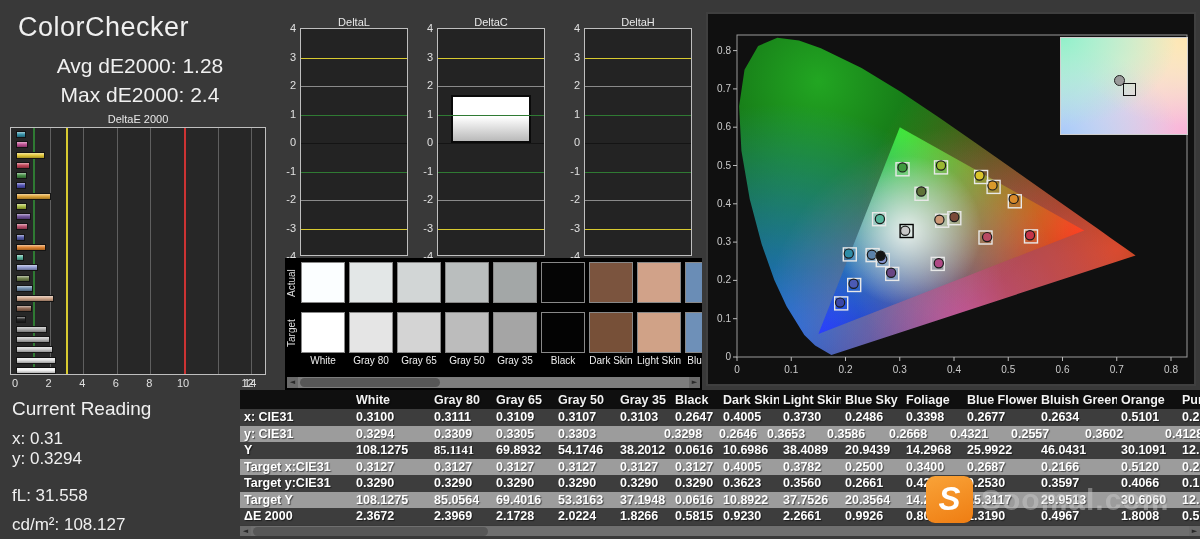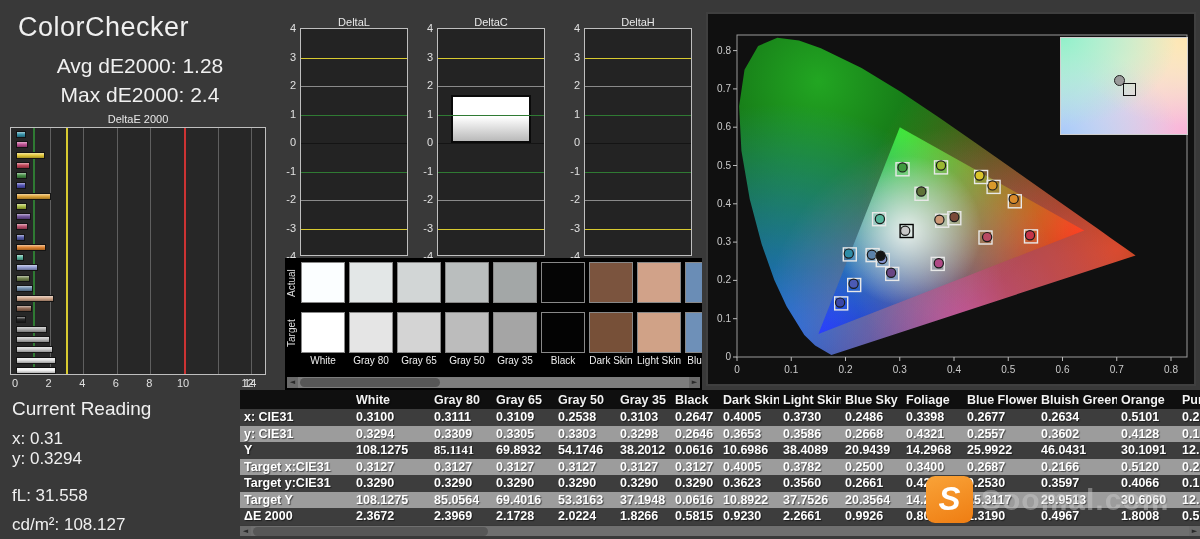--- a/index.html
+++ b/index.html
@@ -382,39 +382,39 @@
       <div class="tcell" style="width: 74px; height: 19px; padding-top: 3px;">Blue Flower</div>
       <div class="tcell" style="width: 80px; height: 19px; padding-top: 3px;">Bluish Green</div>
       <div class="tcell" style="width: 61px; height: 19px; padding-top: 3px;">Orange</div>
       <div class="tcell" style="width: 42px; height: 19px; padding-top: 3px;">Pur</div>
     </div>
     <div class="trow row-dark" style="height: 16.5px;">
       <div class="tcell" style="width: 112px;">x: CIE31</div>
       <div class="tcell" style="width: 78px;">0.3100</div>
       <div class="tcell" style="width: 62px;">0.3111</div>
       <div class="tcell" style="width: 62px;">0.3109</div>
-      <div class="tcell" style="width: 62px;">0.2538</div>
+      <div class="tcell" style="width: 62px;">0.3107</div>
       <div class="tcell" style="width: 55px;">0.3103</div>
       <div class="tcell" style="width: 48px;">0.2647</div>
       <div class="tcell" style="width: 60px;">0.4005</div>
       <div class="tcell" style="width: 62px;">0.3730</div>
       <div class="tcell" style="width: 61px;">0.2486</div>
       <div class="tcell" style="width: 61px;">0.3398</div>
       <div class="tcell" style="width: 74px;">0.2677</div>
       <div class="tcell" style="width: 80px;">0.2634</div>
       <div class="tcell" style="width: 61px;">0.5101</div>
       <div class="tcell" style="width: 42px;">0.2</div>
     </div>
     <div class="trow row-light" style="height: 16.5px;">
       <div class="tcell" style="width: 112px;">y: CIE31</div>
       <div class="tcell" style="width: 78px;">0.3294</div>
       <div class="tcell" style="width: 62px;">0.3309</div>
       <div class="tcell" style="width: 62px;">0.3305</div>
       <div class="tcell" style="width: 62px;">0.3303</div>
-      <div class="tcell" style="width: 55px;">0.3298</div>
+      <div class="tcell" style="width: 55px; margin-left: 44px;">0.3298</div>
       <div class="tcell" style="width: 48px;">0.2646</div>
       <div class="tcell" style="width: 60px;">0.3653</div>
       <div class="tcell" style="width: 62px;">0.3586</div>
       <div class="tcell" style="width: 61px;">0.2668</div>
       <div class="tcell" style="width: 61px;">0.4321</div>
       <div class="tcell" style="width: 74px;">0.2557</div>
       <div class="tcell" style="width: 80px;">0.3602</div>
       <div class="tcell" style="width: 61px;">0.4128</div>
       <div class="tcell" style="width: 42px;">0.1</div>
     </div>

